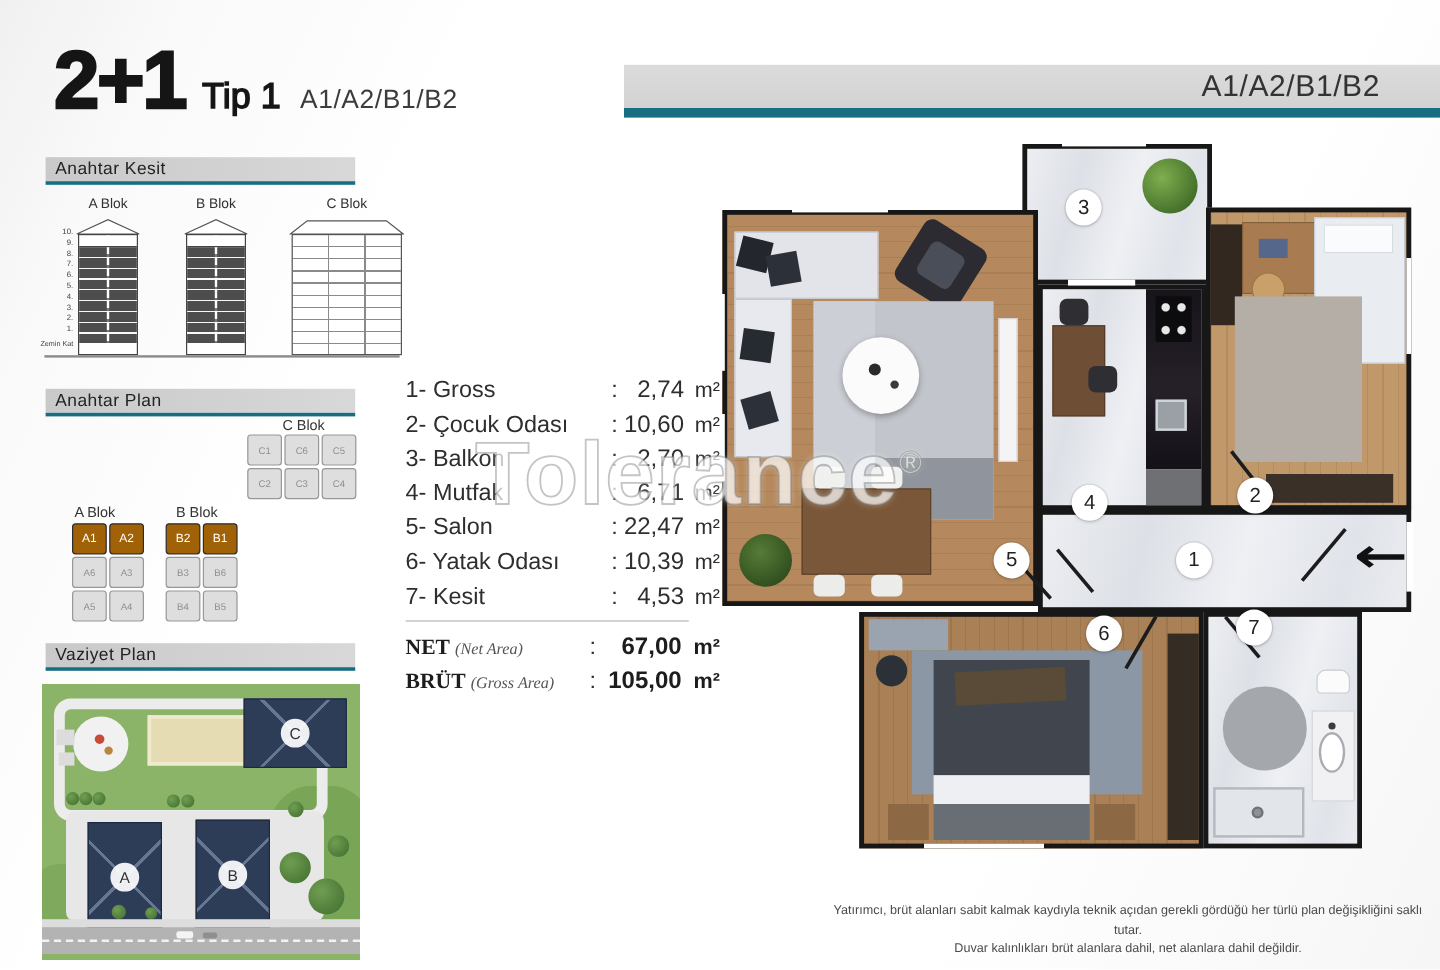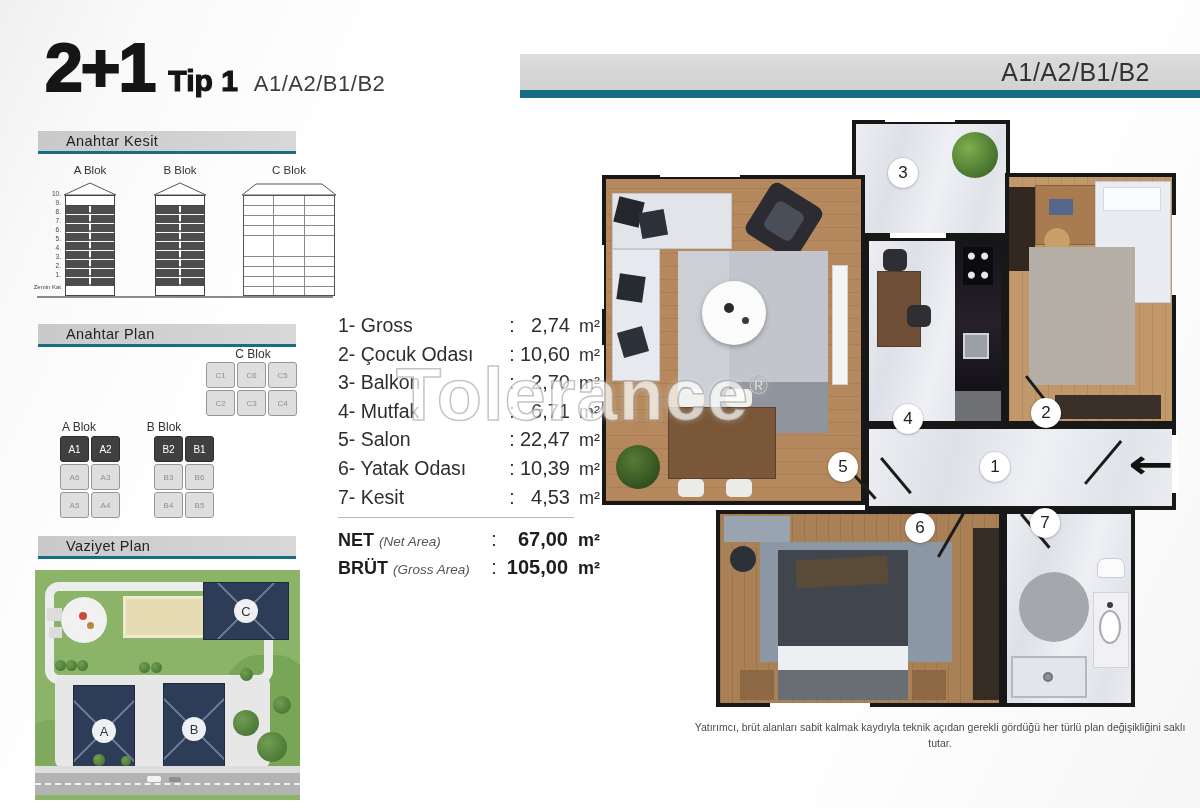--- a/index.html
+++ b/index.html
@@ -6,31 +6,31 @@
   body{
     width:1200px;height:808px;position:relative;overflow:hidden;
     background:#ffffff;font-family:"Liberation Sans",sans-serif;color:#222;
   }
   .abs{position:absolute;}
   .sheen{position:absolute;inset:0;z-index:0;pointer-events:none;
     background:linear-gradient(115deg,#ebebeb 0%,#f7f7f7 9%,#ffffff 26%,#ffffff 72%,#f3f3f3 100%);opacity:.75;}
   
   .title-block{left:45px;top:28px;display:flex;align-items:baseline;z-index:2;}
   .title-big{font-size:68px;font-weight:bold;letter-spacing:-2px;color:#151515;-webkit-text-stroke:2.2px #151515;}
-  .title-type{font-size:30px;font-weight:bold;color:#151515;-webkit-text-stroke:1.2px #151515;margin-left:14px;}
+  .title-type{font-size:30px;font-weight:normal;color:#151515;-webkit-text-stroke:1.2px #151515;margin-left:14px;}
   .title-units{font-size:22px;font-weight:400;color:#3c3c3c;margin-left:16px;letter-spacing:.5px;}
   
   .header-band{left:520px;top:54px;width:680px;height:36px;background:linear-gradient(180deg,#dcdcdc,#d2d2d2);
     display:flex;align-items:center;justify-content:flex-end;padding-right:18px;box-sizing:border-box;z-index:2;}
   .header-band span{font-size:25px;color:#333;letter-spacing:.5px;}
   .header-band .gap{width:32px;}
   .accent-bar{left:520px;top:90px;width:680px;height:8px;background:#176e82;z-index:2;}
   
   .sec-band{width:258px;height:20px;background:linear-gradient(90deg,#c9c9c9,#d8d8d8);
-    display:flex;align-items:center;padding-left:28px;box-sizing:border-box;
+    display:flex;align-items:center;padding-left:8px;box-sizing:border-box;
     font-size:14.5px;color:#222;letter-spacing:.4px;z-index:2;}
   .sec-underline{width:258px;height:3px;background:#176e82;z-index:2;}
   
   .kesit{left:35px;top:158px;width:300px;height:142px;z-index:2;}
   .blok-label{position:absolute;font-size:11.5px;color:#333;text-align:center;}
   .floors-col{position:absolute;left:0;top:31px;width:26px;text-align:right;}
   .floors-col span{display:block;height:9px;line-height:9px;font-size:6.5px;color:#444;}
   .ground-label{position:absolute;left:-12px;top:126px;width:38px;text-align:right;font-size:6px;color:#444;}
   .tower-body{position:absolute;width:50px;height:101px;border:1px solid #444;box-sizing:border-box;background:#fff;}
   .tower-top{height:9px;border-bottom:1px solid #444;position:relative;}
@@ -40,31 +40,31 @@
   .tower-ground{height:9px;}
   .cblok-body{position:absolute;width:92px;height:101px;border:1px solid #555;box-sizing:border-box;background:#fff;
     background-image:repeating-linear-gradient(180deg,transparent 0 9.1px,#8a8a8a 9.1px 10.1px),
                      repeating-linear-gradient(90deg,transparent 0 29.3px,#8a8a8a 29.3px 30.3px);}
   .ground-line{position:absolute;left:2px;top:138px;width:296px;height:2px;background:#8a8a8a;}
   
   .mini-label{position:absolute;font-size:12px;color:#333;text-align:center;width:90px;}
   .mini-grid{position:absolute;display:grid;gap:2px;}
   .cell{width:29px;height:26px;background:#dedede;border:1px solid #979797;border-radius:3px;
     display:flex;align-items:center;justify-content:center;font-size:8px;color:#8f8f8f;box-sizing:border-box;}
-  .cell.dark{background:#404040;border-color:#2c2c2c;color:#fff;font-size:10px;}
+  .cell.dark{background:#a16207;border-color:#2c2c2c;color:#fff;font-size:10px;}
   
   .room-list{left:338px;top:314px;width:262px;z-index:2;}
   .rl-row{display:grid;grid-template-columns:168px 12px 52px 30px;align-items:baseline;height:28.6px;}
   .rl-name{font-size:19.5px;color:#2e2e2e;white-space:nowrap;}
   .rl-colon{font-size:19.5px;color:#2e2e2e;text-align:center;}
   .rl-val{font-size:20px;color:#2e2e2e;text-align:right;}
   .rl-unit{font-size:18px;color:#2e2e2e;text-align:right;}
   .rl-divider{left:338px;top:517px;width:236px;height:1px;background:#b7b7b7;z-index:2;}
   .tot-row{display:grid;grid-template-columns:150px 12px 68px 32px;align-items:baseline;height:28px;}
-  .tot-label{font-size:18px;font-weight:bold;color:#1d1d1d;white-space:nowrap;}
+  .tot-label{font-size:18px;font-weight:bold;color:#1d1d1d;white-space:nowrap;font-family:Liberation Serif, serif;}
   .tot-sub{font-size:13.5px;font-style:italic;font-weight:normal;color:#555;}
   .tot-val{font-size:20px;font-weight:bold;text-align:right;color:#1d1d1d;}
   .tot-unit{font-size:18px;font-weight:bold;text-align:right;color:#1d1d1d;}
   
   .site{left:35px;top:570px;width:265px;height:230px;background:#8cb468;overflow:hidden;z-index:2;}
   .site .patch{position:absolute;border-radius:40%;}
   .path{position:absolute;background:#ececec;}
   .court{position:absolute;background:#e6dcb4;border:3px solid #efe9cd;box-sizing:border-box;}
   .bldg{position:absolute;background:#2d3c57;border:1px solid #1d293e;box-sizing:border-box;
     background-image:linear-gradient(45deg,transparent 48.8%,rgba(170,190,220,.45) 48.8%,rgba(170,190,220,.45) 51.2%,transparent 51.2%),
@@ -90,21 +90,21 @@
   .door{position:absolute;width:3px;background:#1c1c1c;transform-origin:top left;z-index:5;}
   .win{position:absolute;background:#ffffff;z-index:4;}
   .speckle{background-image:repeating-linear-gradient(0deg,rgba(70,66,60,.22) 0 1px,transparent 1px 3px);}
   .entry-arrow{position:absolute;font-family:"DejaVu Sans",sans-serif;font-size:40px;font-weight:bold;
     color:#111;transform:scaleX(1.35);z-index:6;}
   
   .watermark{left:396px;top:352px;width:460px;z-index:9;pointer-events:none;
     font-size:74px;font-weight:bold;letter-spacing:1px;color:rgba(255,255,255,.62);
     -webkit-text-stroke:1.5px rgba(125,125,125,.45);text-shadow:0 0 6px rgba(255,255,255,.35);}
   .watermark sup{font-size:26px;-webkit-text-stroke:1px rgba(125,125,125,.45);}
-  .disclaimer{left:690px;top:720px;width:500px;text-align:center;font-size:10.5px;
+  .disclaimer{left:690px;top:752px;width:500px;text-align:center;font-size:10.5px;
     line-height:15.5px;color:#4b4b4b;z-index:2;}
 </style>
 </head>
 <body>
 
 <div class="sheen"></div>
 
 <div class="abs title-block">
   <span class="title-big">2+1</span>
   <span class="title-type">Tip 1</span>
@@ -188,21 +188,21 @@
 <div class="abs mini-grid" style="left:60px;top:436px;grid-template-columns:repeat(2,29px);">
   <div class="cell dark">A1</div>
   <div class="cell dark">A2</div>
   <div class="cell">A6</div>
   <div class="cell">A3</div>
   <div class="cell">A5</div>
   <div class="cell">A4</div>
 </div>
 
 <div class="abs mini-label" style="left:132px;top:420px;width:64px;">B Blok</div>
-<div class="abs mini-grid" style="left:154px;top:436px;grid-template-columns:repeat(2,29px);">
+<div class="abs mini-grid" style="left:138px;top:436px;grid-template-columns:repeat(2,29px);">
   <div class="cell dark">B2</div>
   <div class="cell dark">B1</div>
   <div class="cell">B3</div>
   <div class="cell">B6</div>
   <div class="cell">B4</div>
   <div class="cell">B5</div>
 </div>
 
 <div class="abs sec-band" style="left:38px;top:536px;">Vaziyet Plan</div>
 <div class="abs sec-underline" style="left:38px;top:556px;"></div>
@@ -410,13 +410,14 @@
 
   <div class="entry-arrow" style="left:534px;top:326px;">←</div>
 </div>
 
 <div class="abs watermark">
   <span>Tolerance</span><sup>®</sup>
 </div>
 
 <div class="abs disclaimer">
   <div>Yatırımcı, brüt alanları sabit kalmak kaydıyla teknik açıdan gerekli gördüğü her türlü plan değişikliğini saklı tutar.</div>
+  <div>Duvar kalınlıkları brüt alanlara dahil, net alanlara dahil değildir.</div>
 </div>
 
 </body></html>

